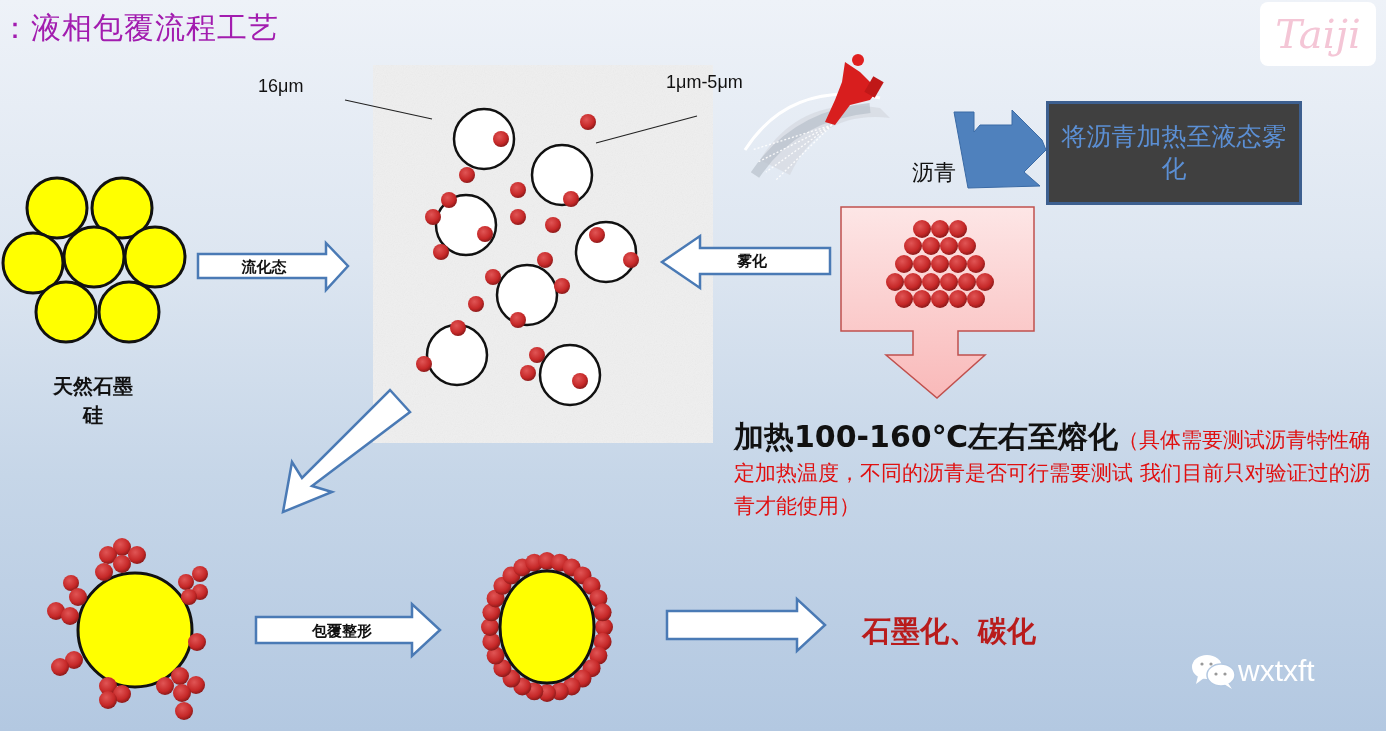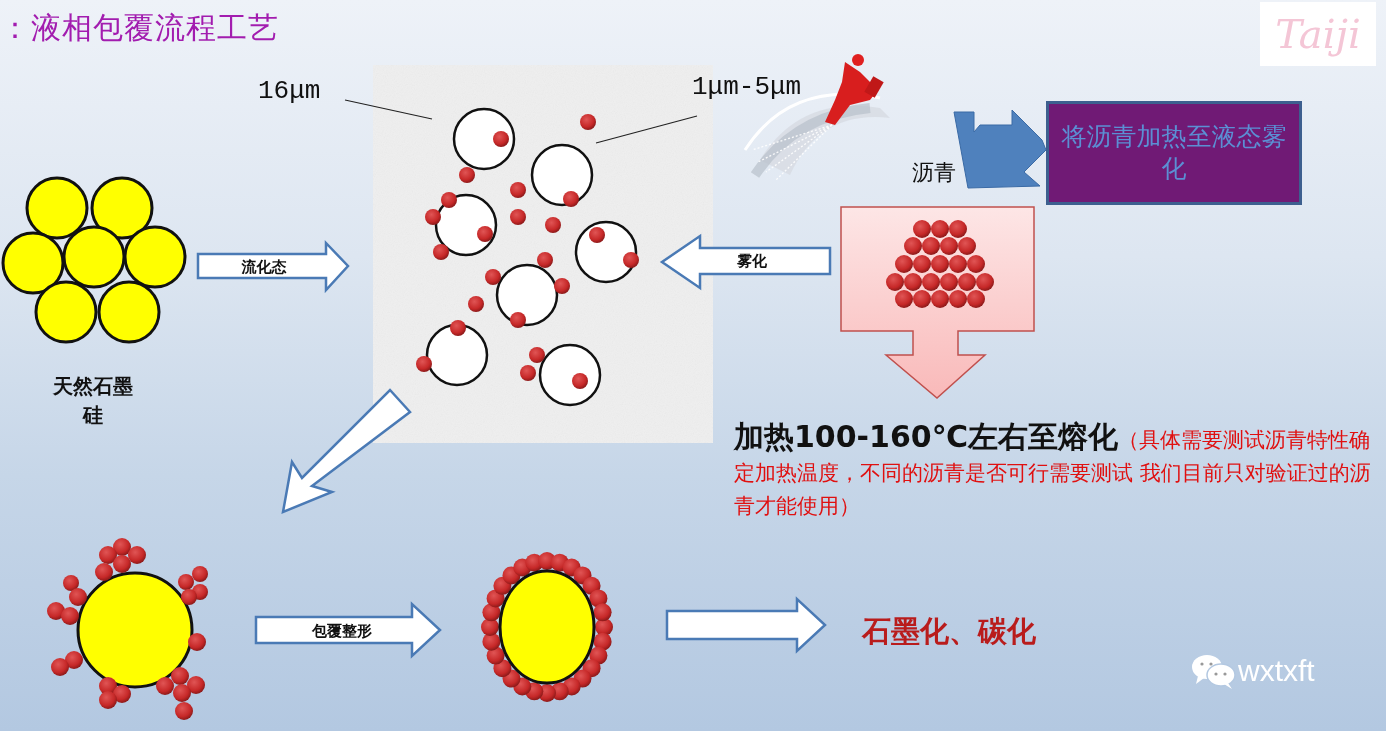--- a/index.html
+++ b/index.html
@@ -2,25 +2,25 @@
 <html><head>
 <meta charset="utf-8">
 <style>
   html,body{margin:0;padding:0;}
   body{width:1386px;height:731px;overflow:hidden;position:relative;
     background:linear-gradient(180deg,#eef2f8 0%,#dde6f1 35%,#c6d6e8 65%,#b3c8e1 100%);
     font-family:"DejaVu Sans","Liberation Sans",sans-serif;}
   .abs{position:absolute;}
   .title{left:0;top:8px;font-size:30px;color:#a21caf;letter-spacing:1px;white-space:nowrap;}
   .logo{left:1260px;top:2px;width:116px;height:64px;background:#fff;display:flex;align-items:center;justify-content:center;
-    font-family:"DejaVu Serif","Liberation Serif",serif;font-style:italic;font-size:40px;color:#f4c6d6;}
-  .lbl{font-family:Liberation Mono, monospace;font-size:26px;color:#111;white-space:nowrap;}
+    font-family:"DejaVu Serif","Liberation Serif",serif;font-style:italic;font-size:40px;color:#f4c6d6;border-radius:8px;}
+  .lbl{font-family:Liberation Sans, sans-serif;font-size:18px;color:#111;white-space:nowrap;}
   .material{left:0;top:372px;width:186px;text-align:center;font-weight:bold;font-size:20px;line-height:29px;color:#111;}
   .asphalt-lbl{left:912px;top:158px;font-weight:normal;font-size:22px;color:#111;}
-  .heatbox{left:1046px;top:101px;width:256px;height:104px;background:#701a75;border:3px solid #3d5f8f;box-sizing:border-box;
+  .heatbox{left:1046px;top:101px;width:256px;height:104px;background:#404040;border:3px solid #3d5f8f;box-sizing:border-box;
     display:flex;align-items:center;justify-content:center;text-align:center;color:#5b8fd4;font-size:25px;line-height:32px;padding:0 8px;}
   .heat-note{left:734px;top:420px;width:650px;font-size:21px;line-height:33px;color:#e01010;text-indent:0;}
   .final{left:862px;top:612px;font-size:29px;font-weight:bold;color:#b91c1c;white-space:nowrap;}
   .wx{left:1190px;top:652px;font-size:30px;color:#fff;white-space:nowrap;display:flex;align-items:center;
     font-family:"Liberation Sans",sans-serif;}
   .arrow-label{font-weight:bold;font-size:15px;fill:#111;}
 </style>
 </head>
 <body>
 
@@ -230,21 +230,21 @@
   <g>
     <polygon points="667,611 797,611 797,599 825,625 797,651 797,639 667,639" fill="#fff" stroke="#4a7ab5" stroke-width="2.5"></polygon>
   </g>
 
   <text x="264" y="272" text-anchor="middle" class="arrow-label">流化态</text>
   <text x="752" y="266" text-anchor="middle" class="arrow-label">雾化</text>
   <text x="342" y="636" text-anchor="middle" class="arrow-label">包覆整形</text>
 </svg>
 
 <div class="abs lbl" style="left:258px;top:76px;">16μm</div>
-<div class="abs lbl" style="left:666px;top:72px;margin-left:26px;">1μm-5μm</div>
+<div class="abs lbl" style="left:666px;top:72px;">1μm-5μm</div>
 
 <div class="abs material">
   <div>天然石墨</div>
   <div>硅</div>
 </div>
 
 <div class="abs asphalt-lbl">沥青</div>
 <div class="abs heatbox">
   <span>将沥青加热至液态雾化</span>
 </div>

